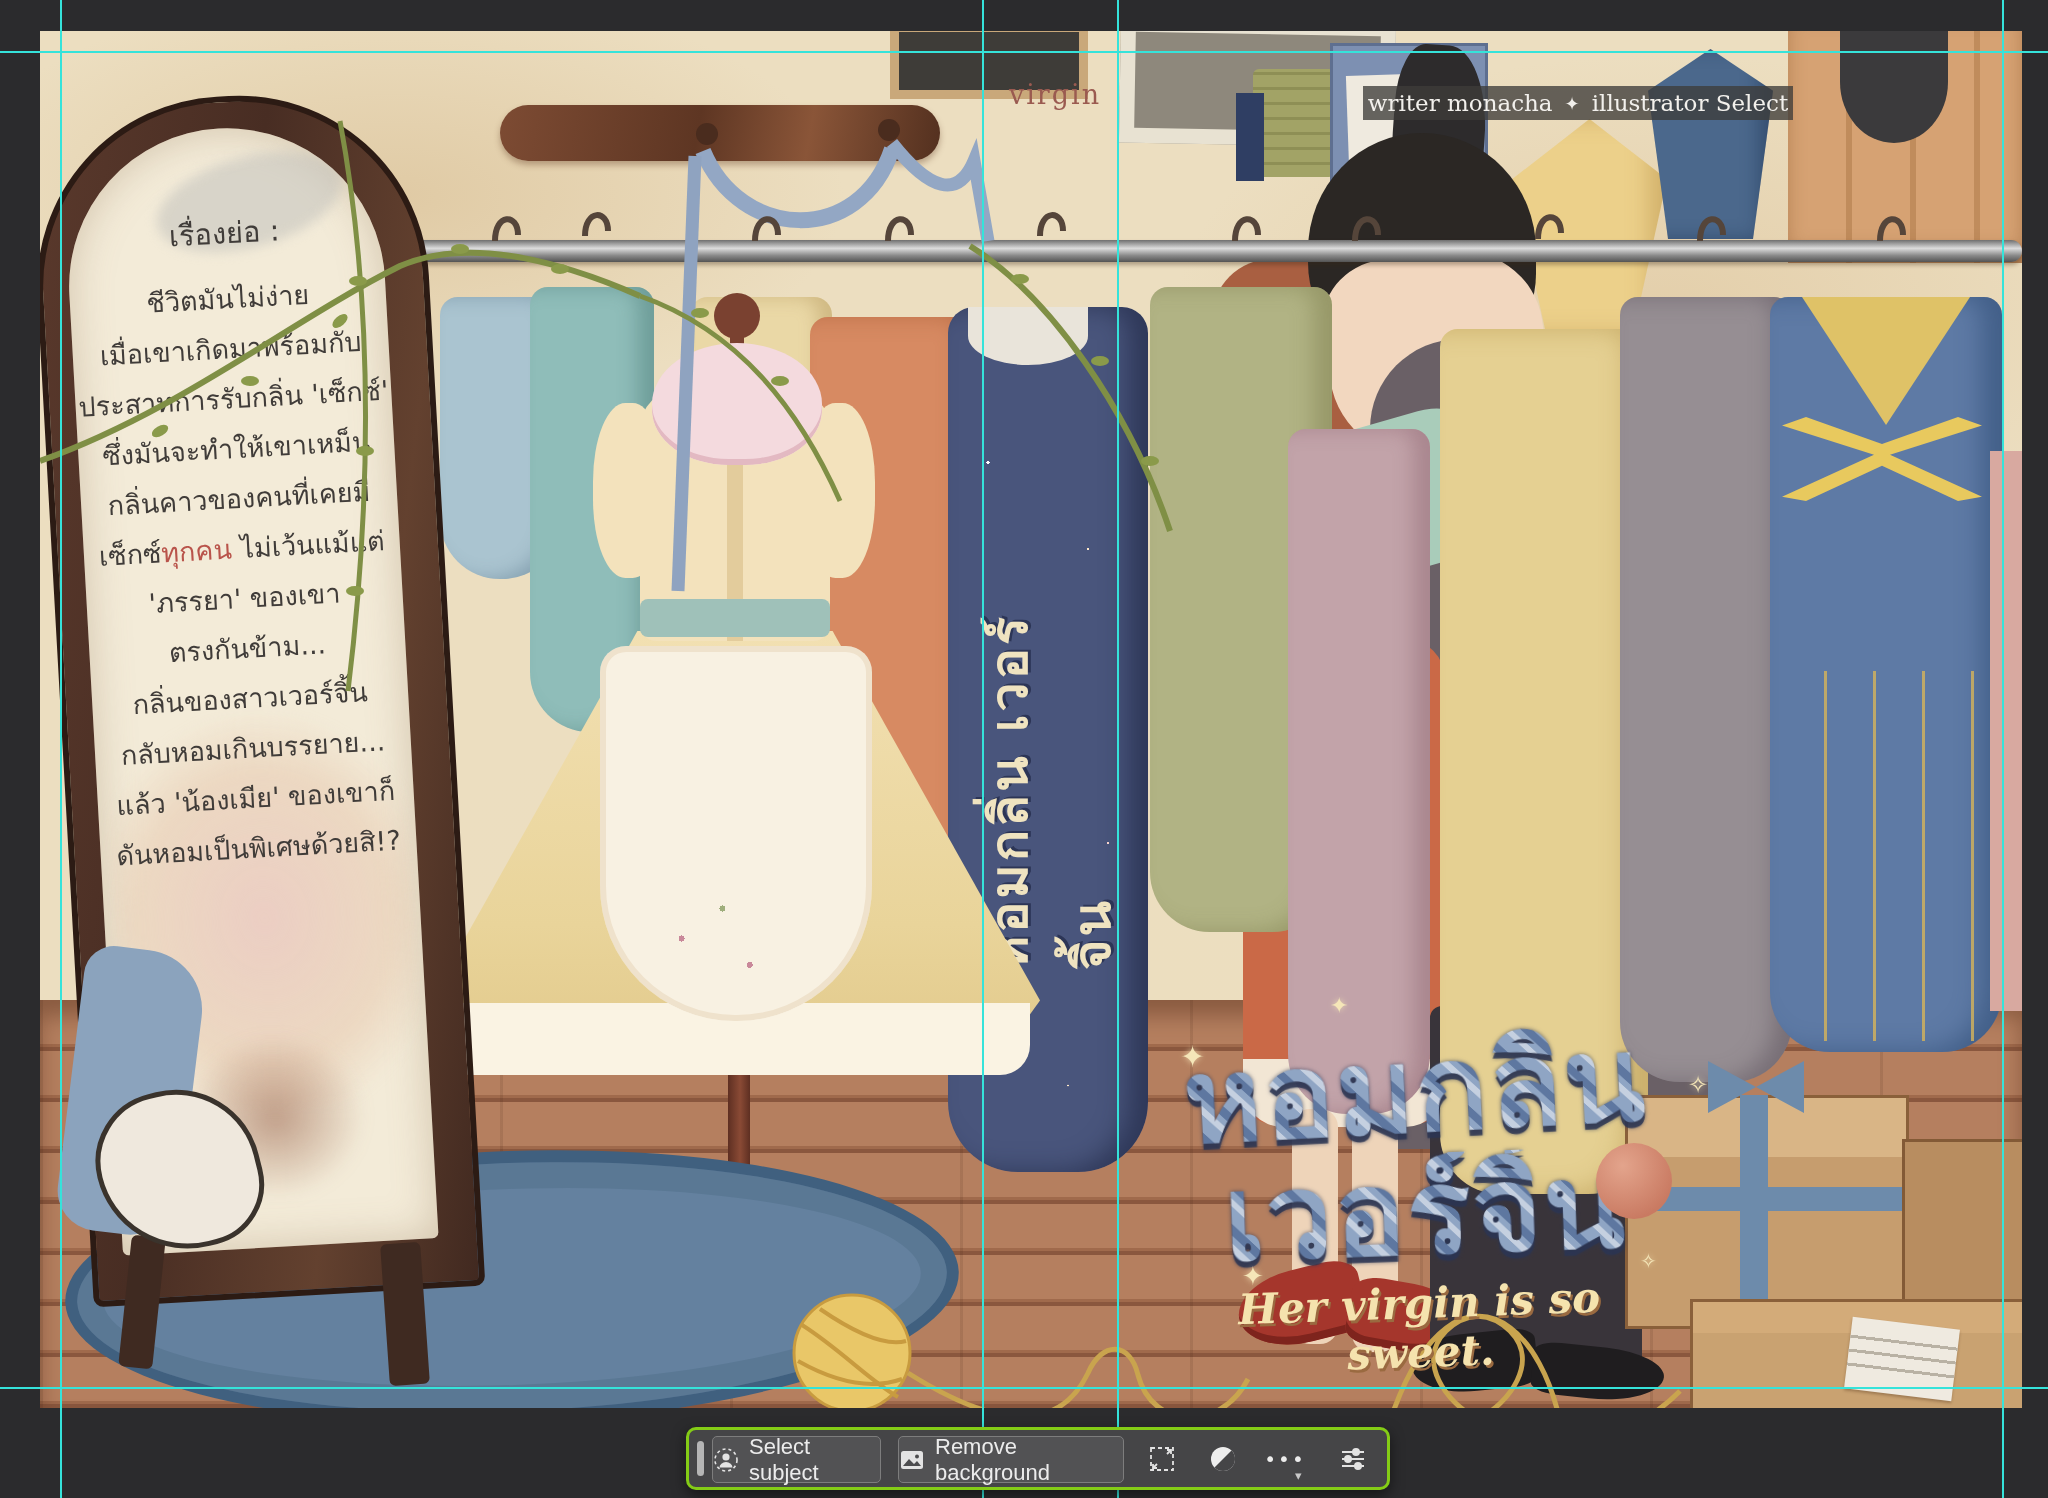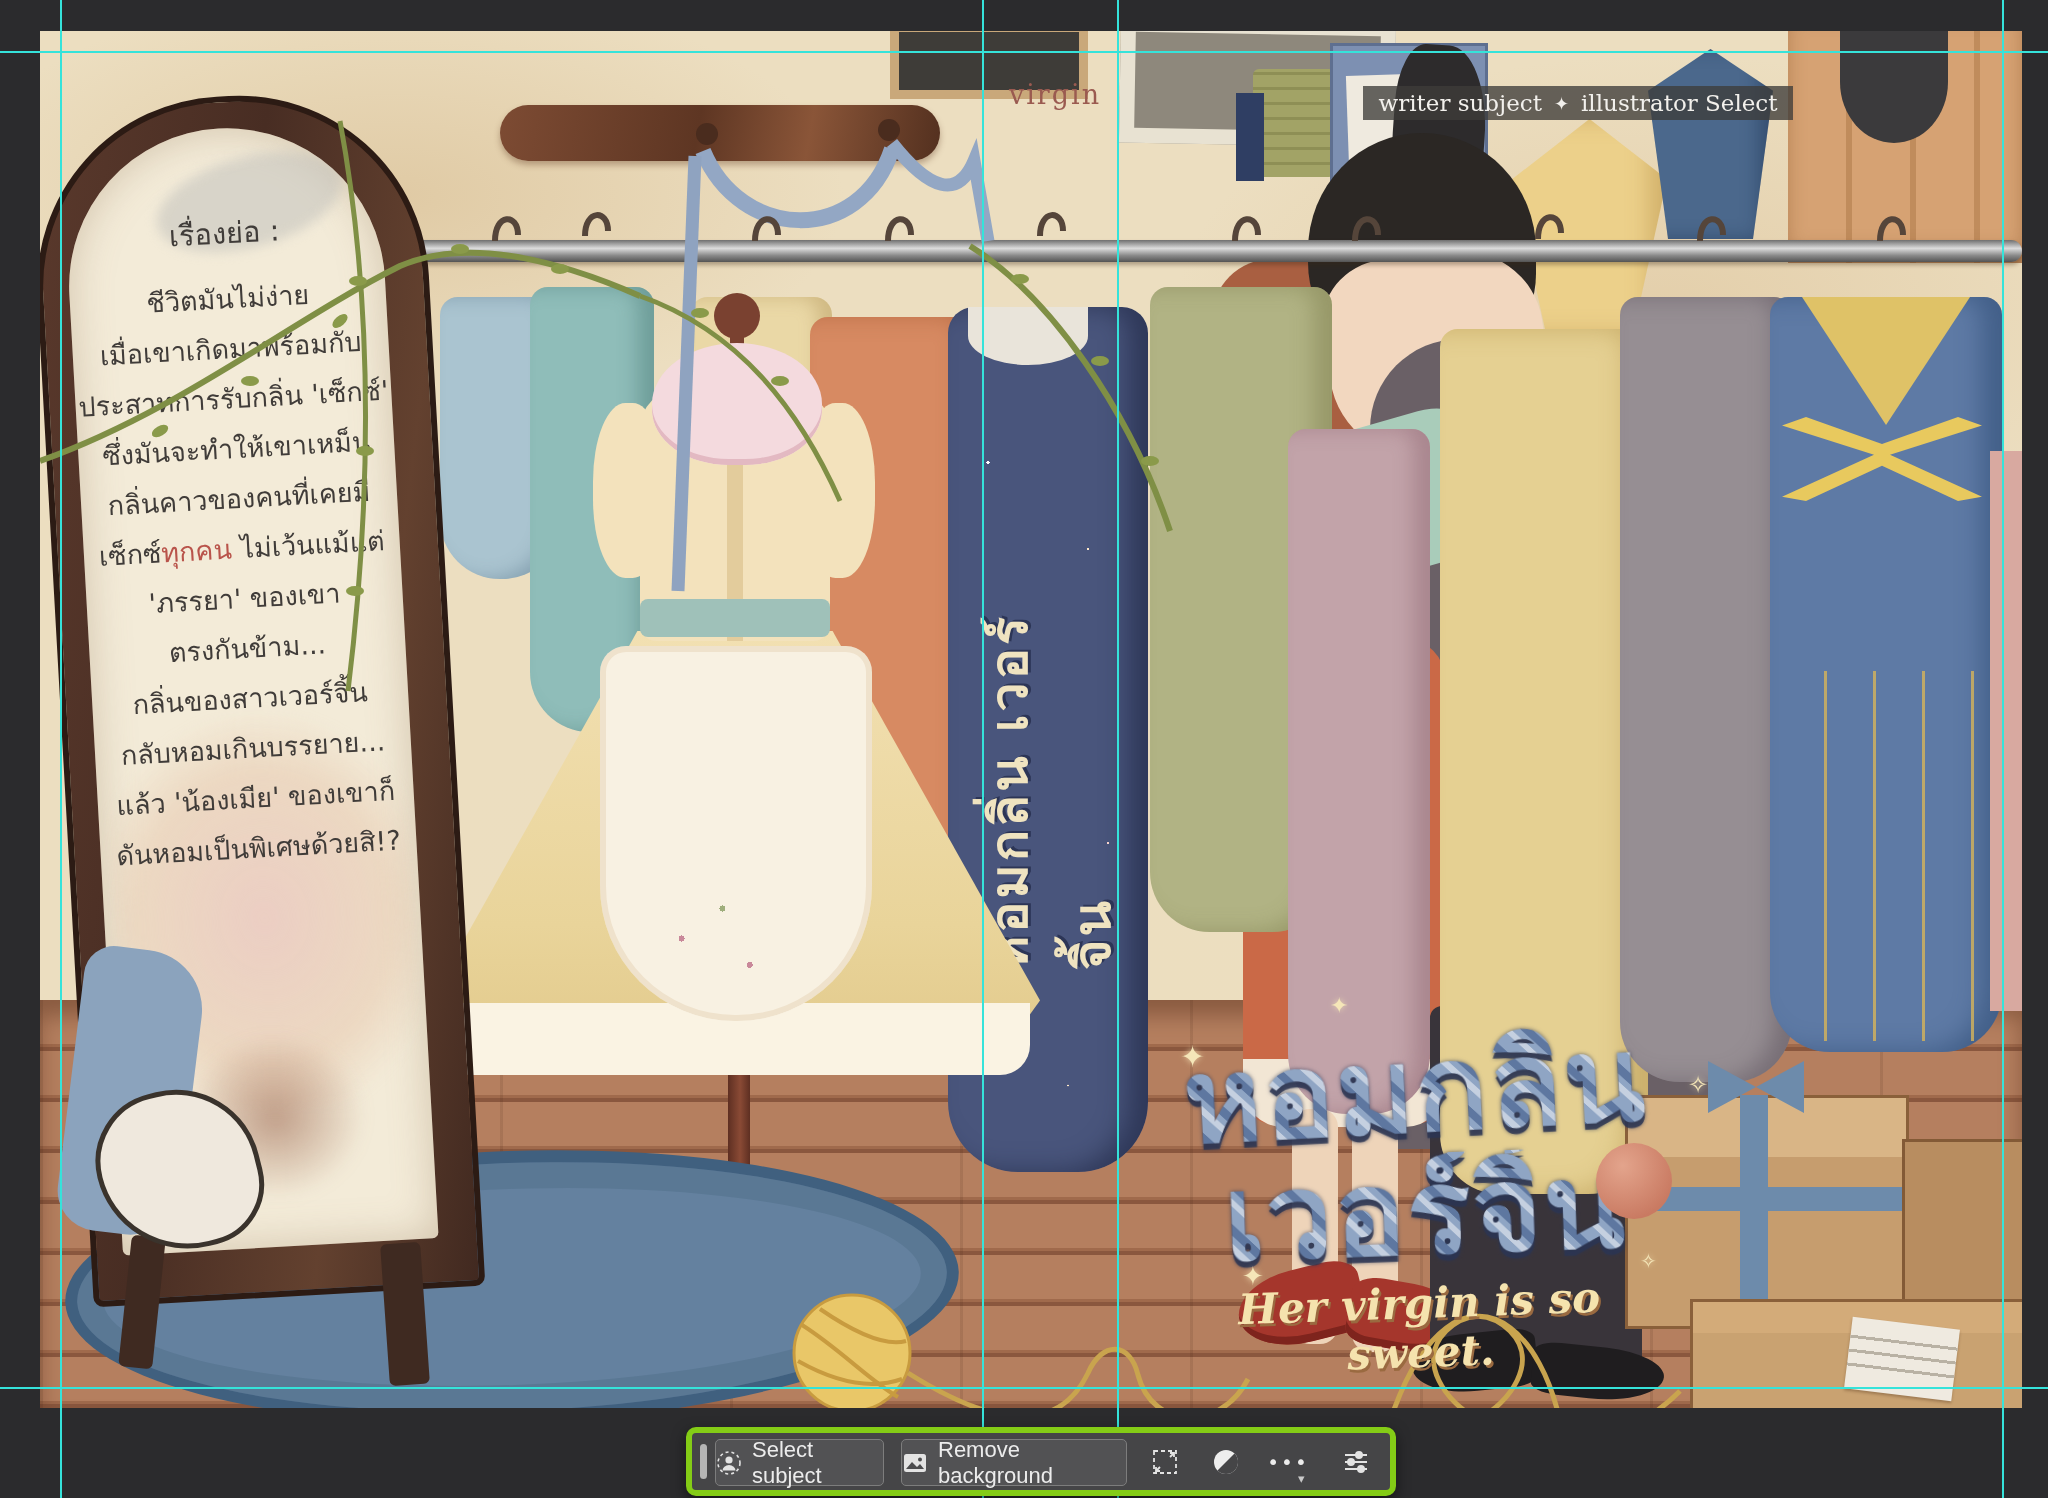--- a/index.html
+++ b/index.html
@@ -14,21 +14,21 @@
                    radial-gradient(900px 500px at 50% 70%,rgba(236,222,190,.6),transparent 75%),
                    #ecdec0;}
   .floor{left:0;top:969px;width:1982px;height:408px;
         background:repeating-linear-gradient(180deg,#b57f5f 0 44px,#a06a4c 44px 47px,#8a573e 47px 51px);
         box-shadow:inset 0 16px 22px rgba(84,46,26,.45);}
   .floor:after{content:"";position:absolute;inset:0;
         background:repeating-linear-gradient(90deg,rgba(60,30,15,.12) 0 3px,transparent 3px 230px);}
   
   .vguide{top:0;width:2px;height:1498px;z-index:50;}
   .hguide{left:0;height:2px;width:2048px;z-index:50;}
-  #taskbar{left:686px;top:1427px;width:698px;height:57px;background:#454547;border:6px solid #84cc16;
+  #taskbar{left:686px;top:1427px;width:698px;height:57px;background:#454547;border:3px solid #84cc16;
         border-radius:10px;z-index:100;box-shadow:0 5px 14px rgba(0,0,0,.5);}
   .tb-btn{top:6px;height:45px;background:#525254;border:1px solid #7d7d7d;border-radius:5px;
         display:flex;align-items:center;justify-content:center;gap:10px;color:#ececec;
         font-size:22px;font-family:"Liberation Sans",sans-serif;}
   .tb-ico{top:6px;height:45px;display:flex;align-items:center;justify-content:center;}
   .handle{left:8px;top:11px;width:7px;height:35px;border-radius:4px;background:#b5b5b5;}
   
   .wood{background:linear-gradient(100deg,#7d4b33,#5e3623 45%,#8a5538 70%,#53301f);}
   .clothing{border-radius:18px 18px 60px 60px;}
   .synline{height:50px;line-height:50px;white-space:nowrap;text-align:center;color:#403c39;font-size:27px;}
@@ -198,21 +198,21 @@
     <div class="abs lbl" style="left:1140px;top:1248px;width:480px;text-align:center;font-family:'DejaVu Serif','Liberation Serif',serif;font-style:italic;font-weight:bold;font-size:42px;color:#f5e3ae;text-shadow:2px 3px 0 #9a6a40;transform:rotate(-2deg);">Her virgin is so sweet.</div>
     <span class="abs sparkle" style="left:1140px;top:1008px;font-size:30px;">✦</span>
     <span class="abs sparkle" style="left:1648px;top:1040px;font-size:24px;">✧</span>
     <span class="abs sparkle" style="left:1202px;top:1230px;font-size:26px;">✦</span>
     <span class="abs sparkle" style="left:1600px;top:1218px;font-size:20px;">✧</span>
     <span class="abs sparkle" style="left:1290px;top:962px;font-size:22px;">✦</span>
     <div class="abs" style="left:1556px;top:1112px;width:76px;height:76px;border-radius:50%;background:radial-gradient(circle at 35% 30%,#e3a48c,#c97a62 75%);"></div>
 
     <div class="abs lbl" style="left:920px;top:48px;width:190px;text-align:center;font-family:'DejaVu Serif','Liberation Serif',serif;font-size:27px;letter-spacing:2px;color:#9a5a50;">virgin</div>
     <div class="abs" style="left:1323px;top:55px;width:430px;height:34px;background:rgba(62,60,58,.78);display:flex;align-items:center;justify-content:center;gap:12px;font-family:'DejaVu Serif','Liberation Serif',serif;font-size:23px;color:#f2f0ec;">
-      <span>writer subject</span>
+      <span>writer monacha</span>
       <span style="font-size:18px;">✦</span>
       <span>illustrator Select</span>
     </div>
   </div>
 
   <div class="abs vguide" style="left:60px;background:#35e3da;"></div>
   <div class="abs vguide" style="left:982px;background:#35e3da;"></div>
   <div class="abs vguide" style="left:1117px;background:#35e3da;"></div>
   <div class="abs vguide" style="left:2002px;background:#35e3da;"></div>
   <div class="abs hguide" style="top:51px;background:#35e3da;"></div>

